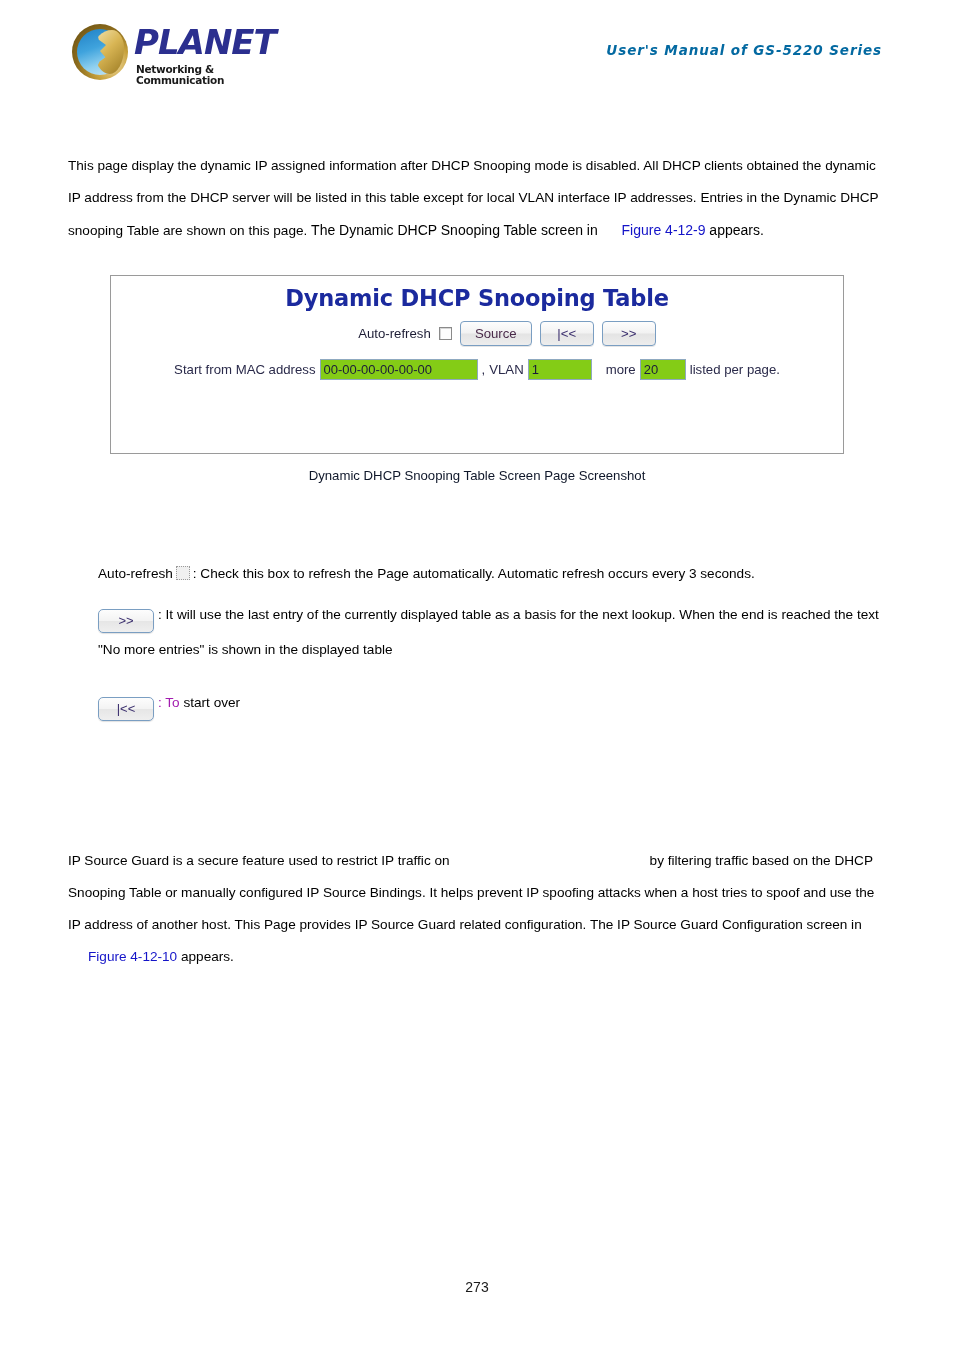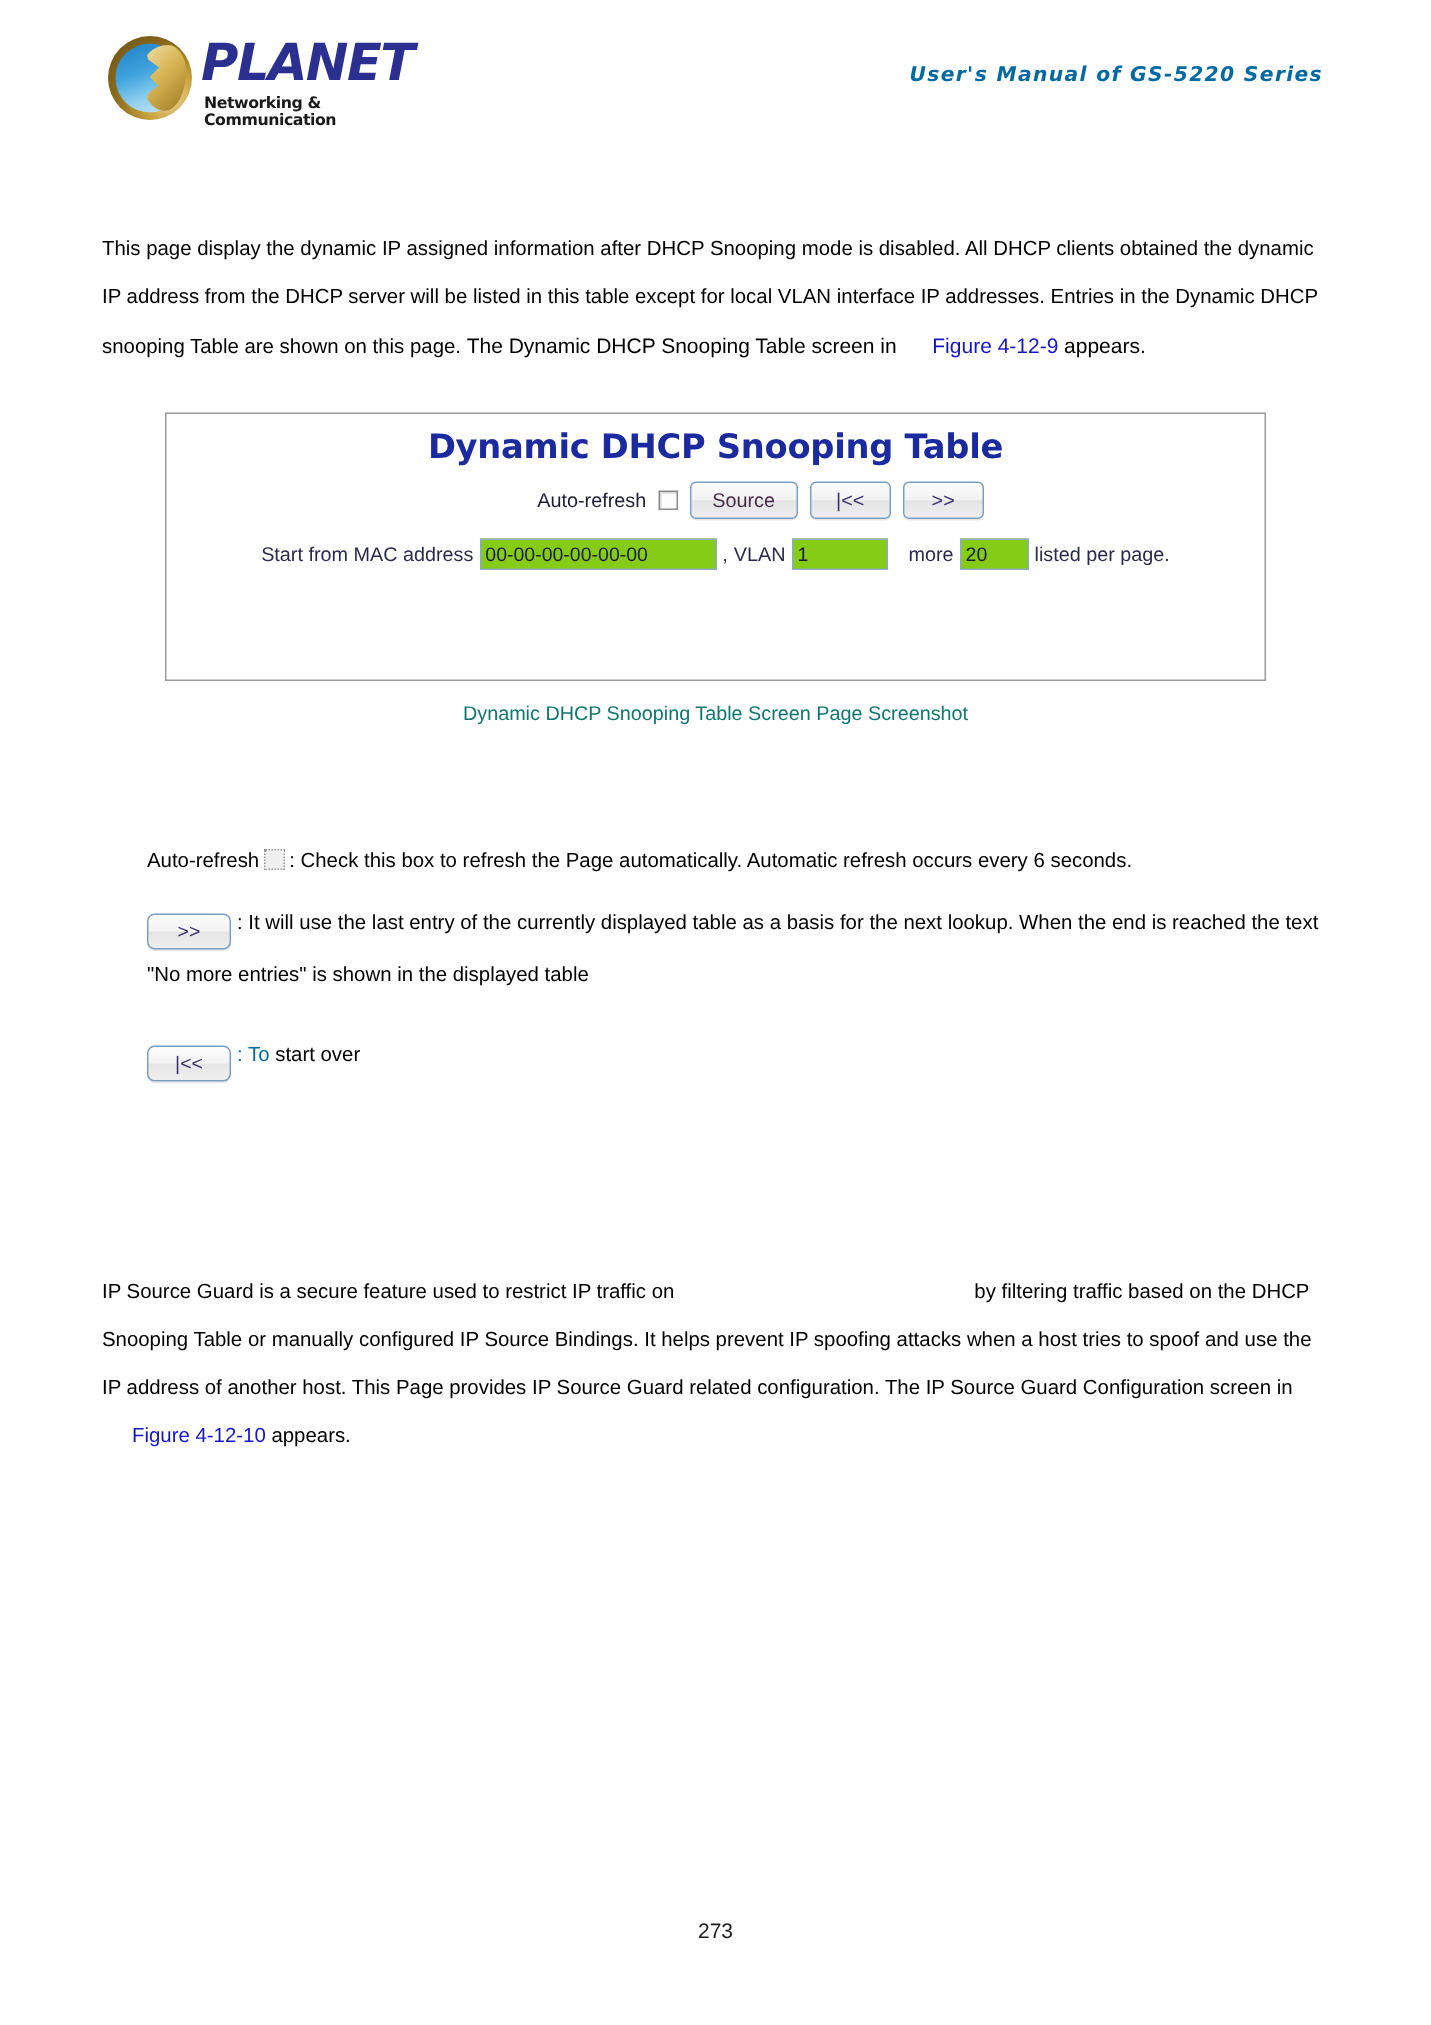--- a/index.html
+++ b/index.html
@@ -188,21 +188,21 @@
   #field-entries { width: 46px; }
   .row-gap-sm { display: inline-block; width: 6px; }
 
   #figure-caption {
     position: absolute;
     left: 0;
     top: 468px;
     width: 954px;
     text-align: center;
     font-size: 13.2px;
-    color: #0f766e;
+    color: #0f172a;
   }
 
   
   .def-block {
     position: absolute;
     left: 98px;
     width: 790px;
     font-size: 13.6px;
     line-height: 34px;
     color: #000000;
@@ -229,21 +229,21 @@
     border-radius: 5px;
     background: linear-gradient(#fdfdfd 0%, #f3f3f3 48%, #e6e6e6 52%, #efefef 100%);
     font-size: 13px;
     color: #3b2f6e;
     line-height: 22px;
     text-align: center;
     box-shadow: 0 1px 1px rgba(0,0,0,0.12);
     margin-right: 4px;
     cursor: pointer;
   }
-  .navy-run { color: #0369a1; }
+  .navy-run { color: #a21caf; }
 
   
   #page-number {
     position: absolute;
     left: 0;
     top: 1279px;
     width: 954px;
     text-align: center;
     font-size: 14px;
     color: #1a1a1a;
@@ -290,21 +290,21 @@
     <span>more</span>
     <span class="field-ui" id="field-entries">20</span>
     <span>listed per page.</span>
   </div>
 
 </div>
 
 <div id="figure-caption">Dynamic DHCP Snooping Table Screen Page Screenshot</div>
 
 <div id="def-autorefresh" class="def-block">
-  <span>Auto-refresh</span><span class="inline-checkbox"></span><span>: Check this box to refresh the Page automatically. Automatic refresh occurs every 6 seconds.</span>
+  <span>Auto-refresh</span><span class="inline-checkbox"></span><span>: Check this box to refresh the Page automatically. Automatic refresh occurs every 3 seconds.</span>
 </div>
 
 <div id="def-next" class="def-block">
   <span class="inline-btn">&gt;&gt;</span><span>: It will use the last entry of the currently displayed table as a basis for the next lookup. When the end is reached the text "No more entries" is shown in the displayed table</span>
 </div>
 
 <div id="def-first" class="def-block">
   <span class="inline-btn">|&lt;&lt;</span><span class="navy-run">: To</span> <span>start over</span>
 </div>
 

